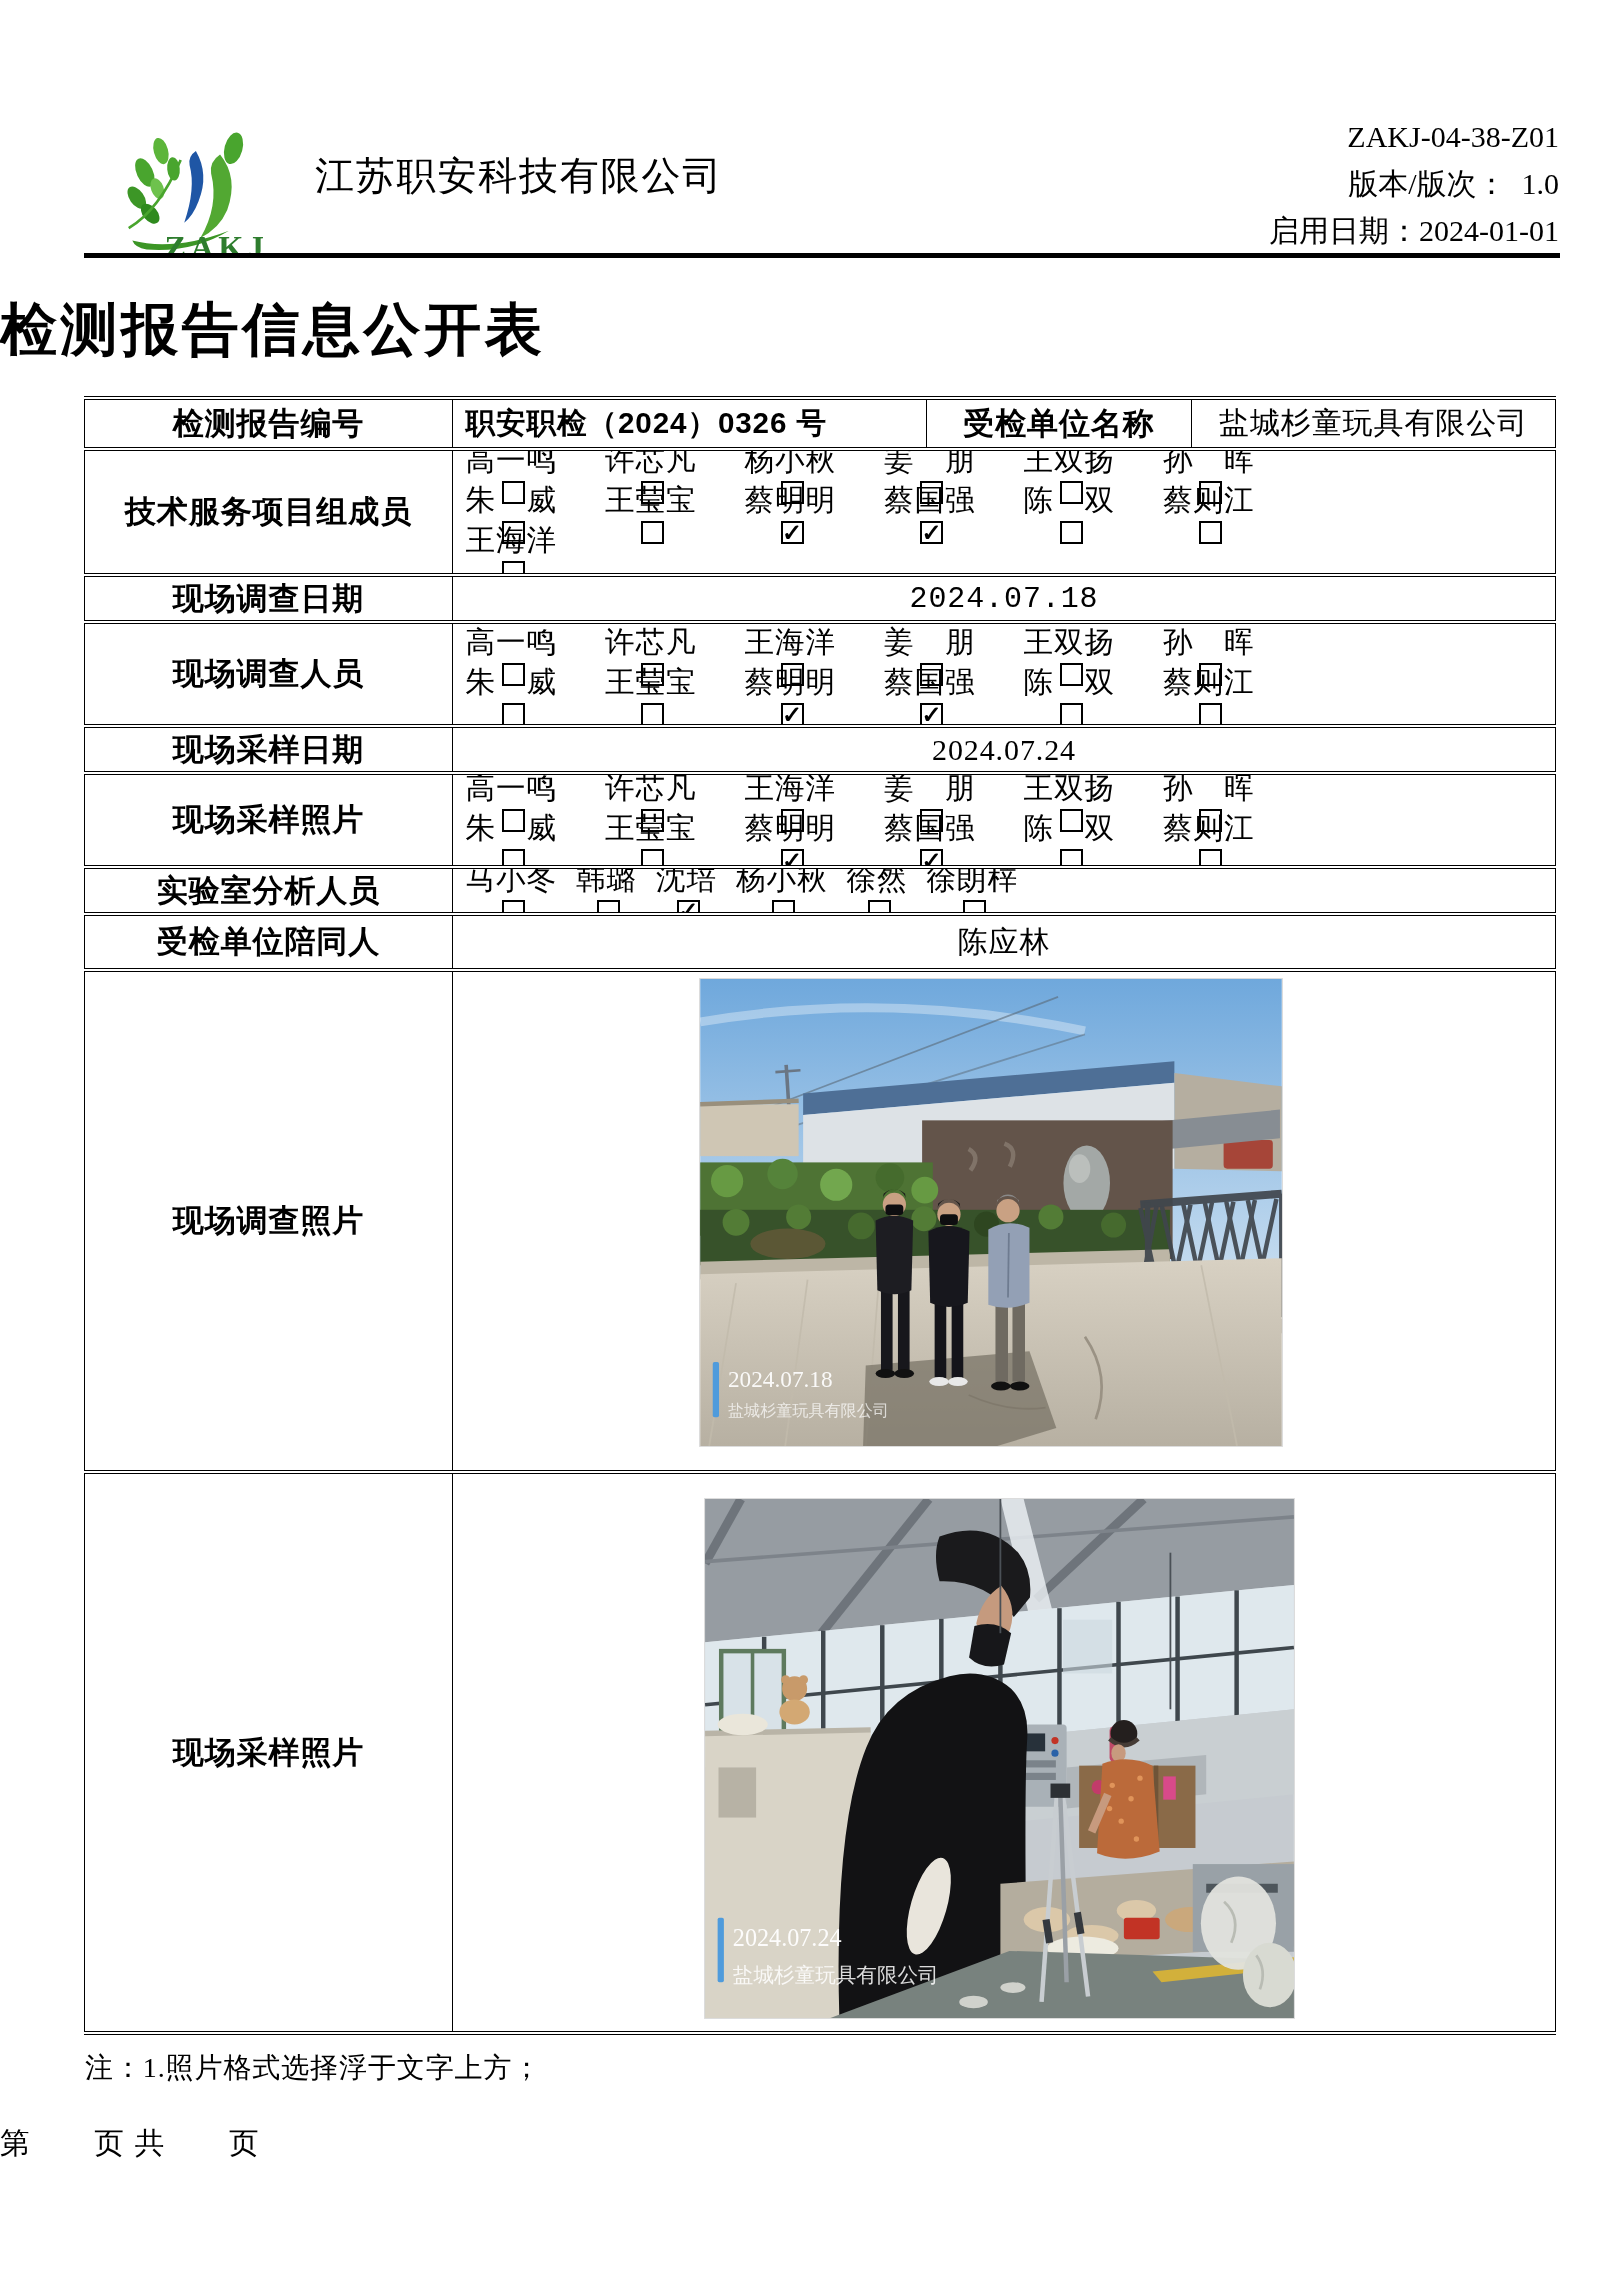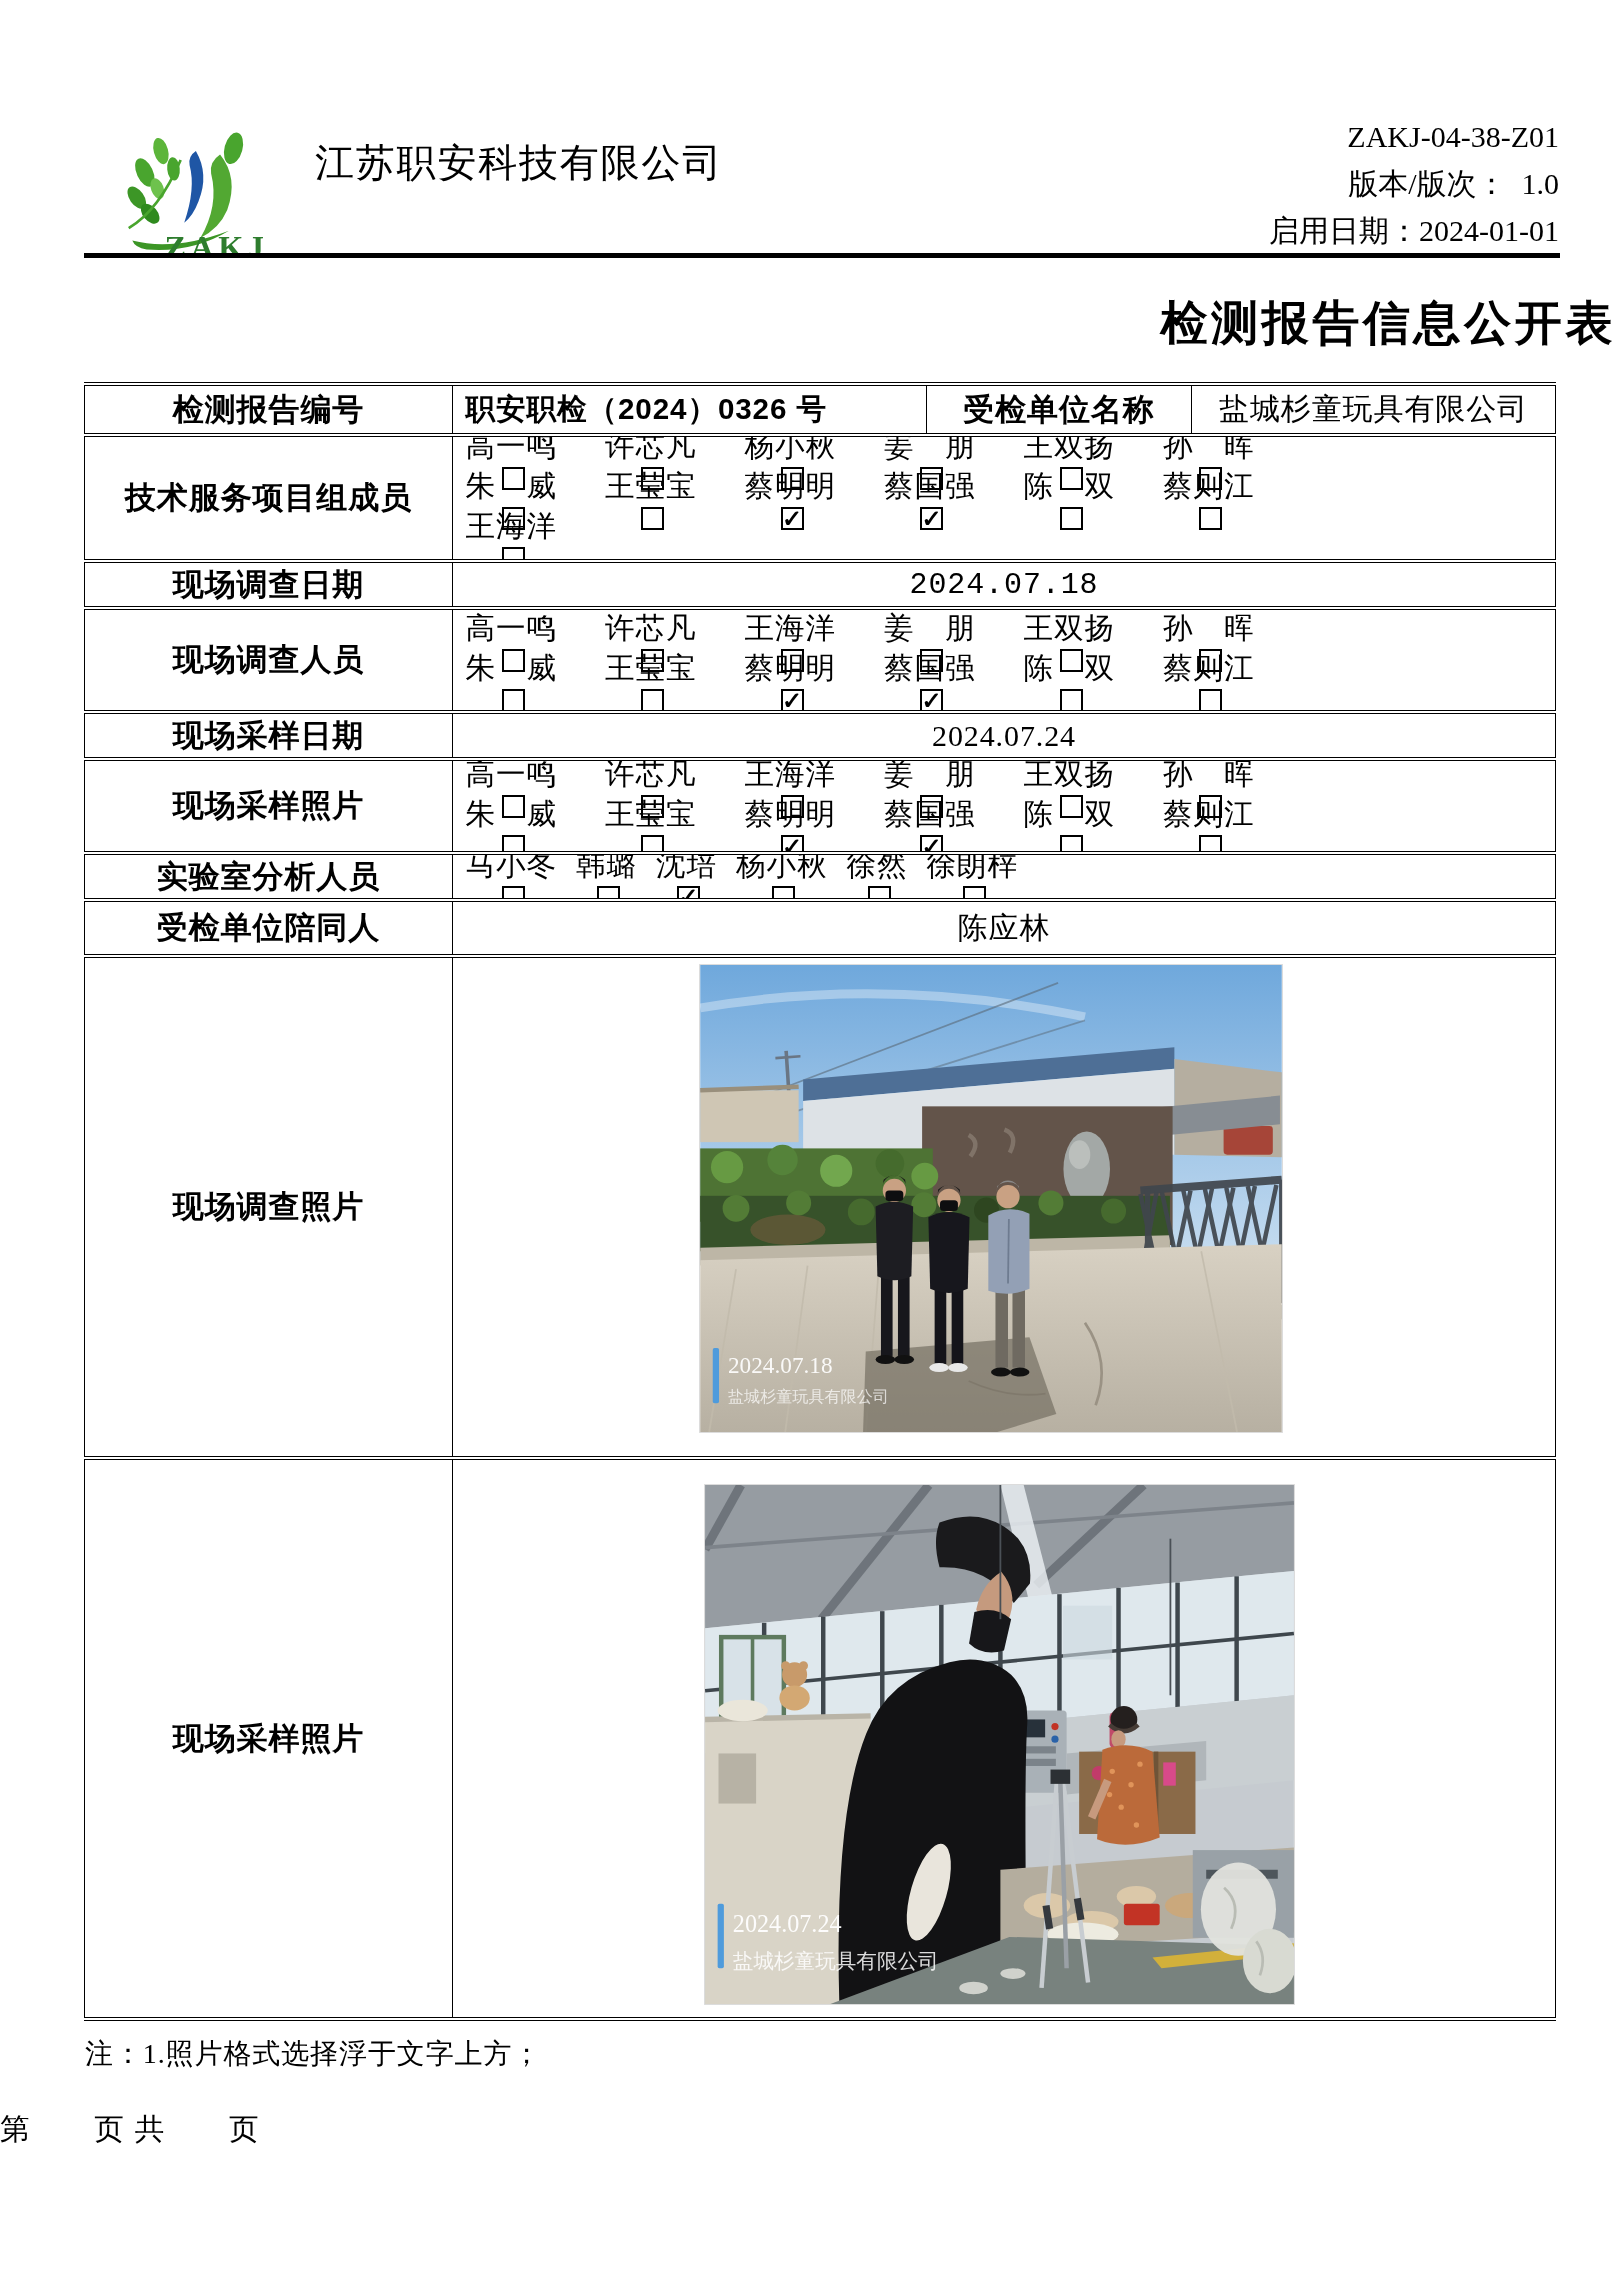--- a/index.html
+++ b/index.html
@@ -3,26 +3,26 @@
 <meta charset="utf-8">
 <style>
   html,body{margin:0;padding:0;background:#ffffff;}
   body{width:1616px;height:2293px;position:relative;color:#000;
        font-family:"Liberation Serif",serif;-webkit-font-smoothing:antialiased;}
   .page{position:relative;width:1616px;height:2293px;overflow:hidden;}
 
   
   .hdr{position:relative;height:262px;}
   .logo{position:absolute;left:109px;top:124px;width:206px;height:140px;}
-  .company-name{position:absolute;left:315px;top:136px;font-size:39px;letter-spacing:1.8px;}
+  .company-name{position:absolute;left:315px;top:149px;font-size:39px;letter-spacing:1.8px;}
   .hdr-right{position:absolute;right:57px;top:113px;text-align:right;font-size:30px;line-height:47px;}
   .hdr-rule{position:absolute;left:84px;right:56px;top:253px;height:5.4px;background:#000;}
 
   
-  .doc-title{margin:30px 0 0 0;text-align:right;font-size:47px;font-weight:bold;
+  .doc-title{margin:30px 0 0 0;text-align:left;font-size:57px;font-weight:bold;
              letter-spacing:3.6px;font-family:"Liberation Serif",serif;}
 
   
   table.main{border-collapse:collapse;table-layout:fixed;width:1471px;margin:27px 0 0 84px;}
   table.main td{border-left:1.8px solid #000;border-right:1.8px solid #000;
                 border-top:4.5px double #000;border-bottom:4.5px double #000;
                 padding:0;vertical-align:middle;overflow:hidden;}
   td.lbl{font-family:"Liberation Sans",sans-serif;font-weight:bold;font-size:31px;
          text-align:center;letter-spacing:0.9px;}
   td.val{font-size:30px;text-align:center;letter-spacing:0.9px;}

